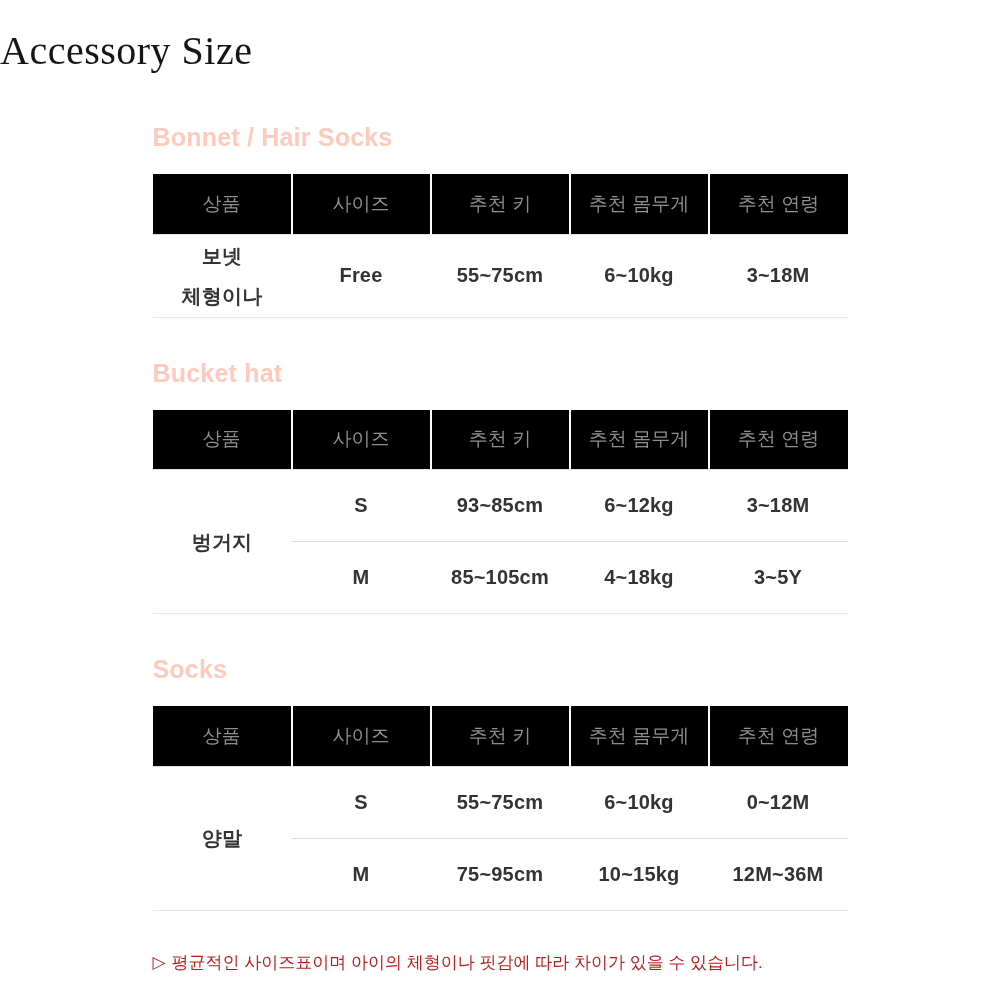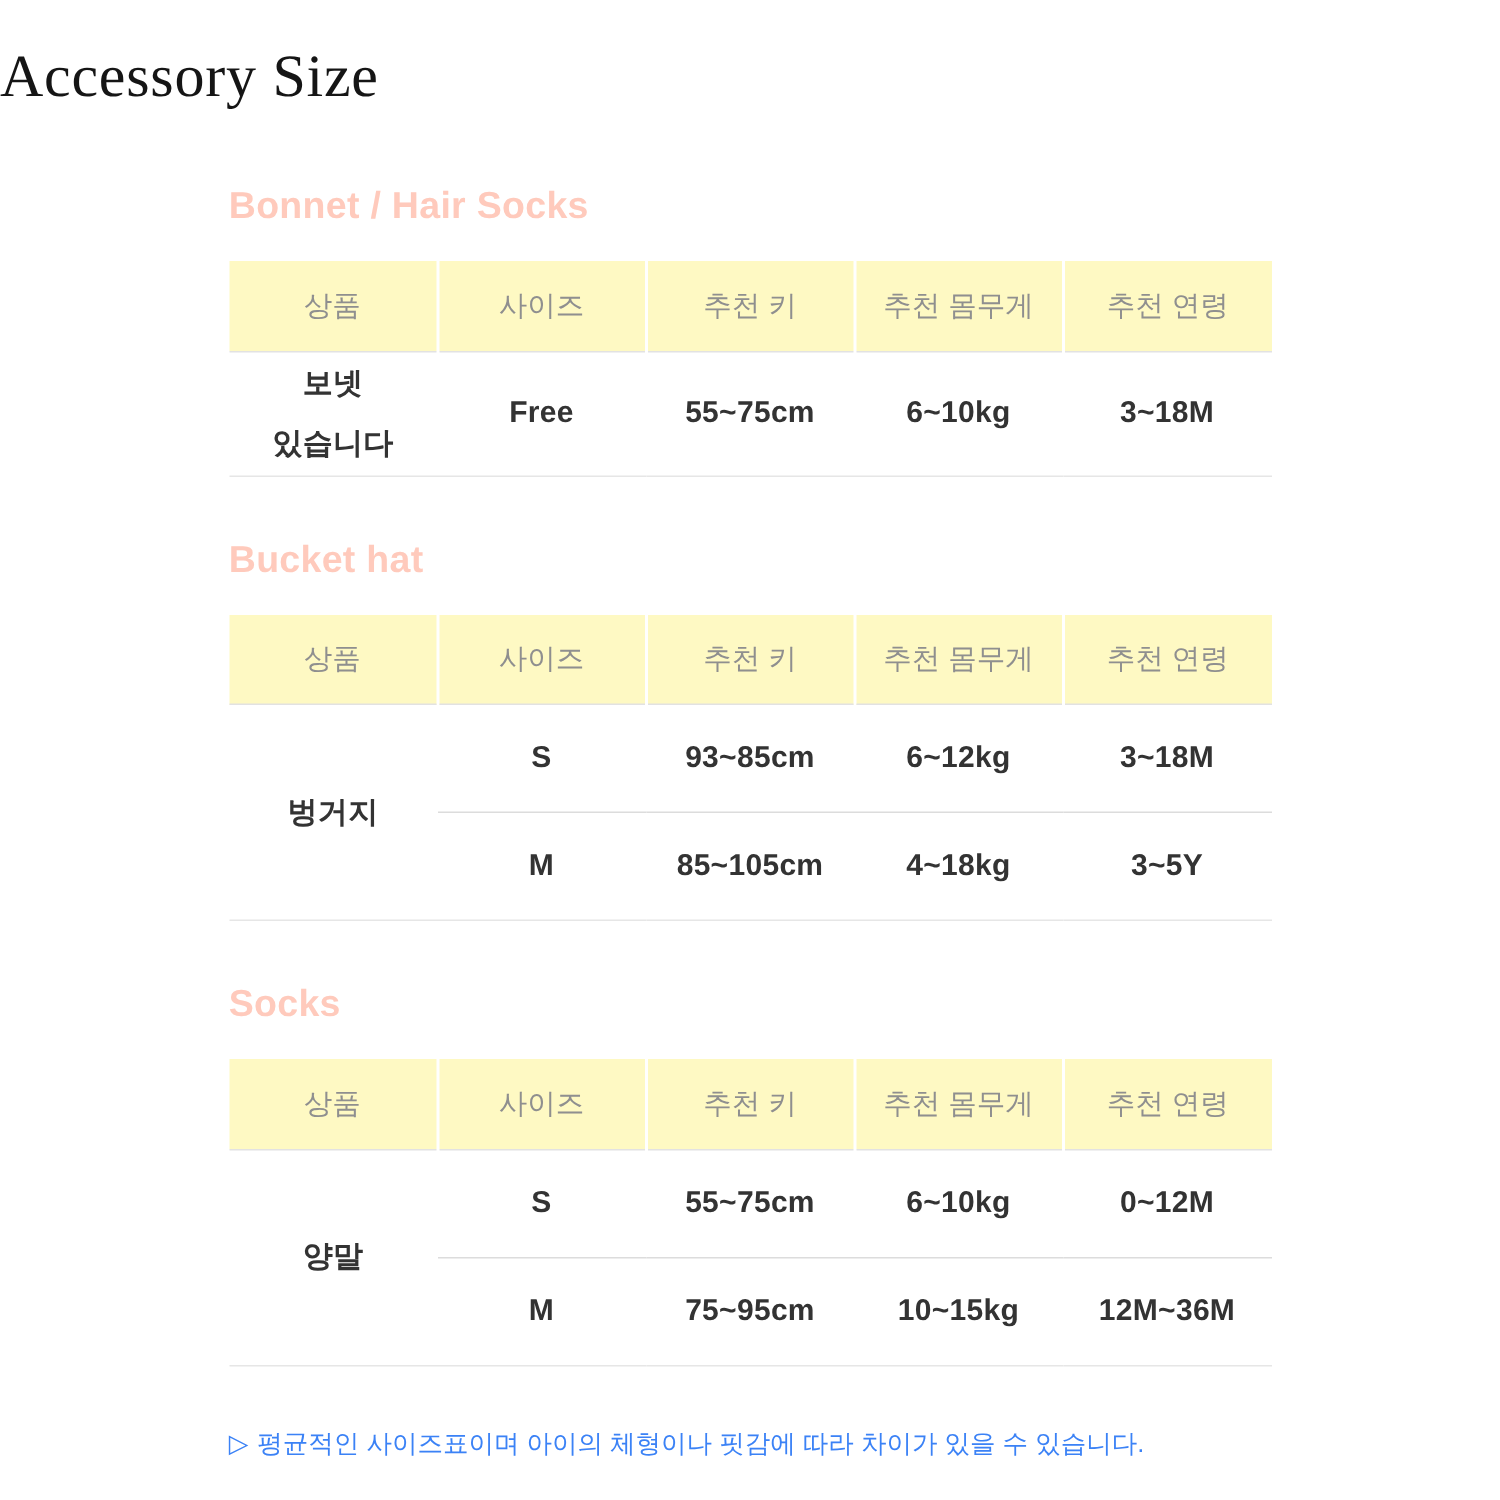--- a/index.html
+++ b/index.html
@@ -37,21 +37,21 @@
   table.size-table {
     width: 100%;
     table-layout: fixed;
     border-collapse: collapse;
     margin: 0 0 40px 0;
     border-bottom: 1px solid #e6e6e6;
   }
   table.size-table th {
     width: 20%;
     height: 60px;
-    background: #fef9c3;
+    background: #000000;
     color: #8f8f8f;
     font-size: 19px;
     font-weight: 400;
     text-align: center;
     vertical-align: middle;
     border-bottom: 1px solid #e2e2e2;
   }
   table.size-table th + th { border-left: 2px solid #ffffff; }
   table.size-table td {
     height: 72px;
@@ -61,21 +61,21 @@
     font-weight: 700;
     color: #333333;
     letter-spacing: 0.2px;
   }
   tbody.single td { height: 80px; }
   tbody tr + tr td { border-top: 1px solid #dcdcdc; }
   td.product div { line-height: 40px; }
   .footnote {
     width: 695px;
     margin: 33px auto 0;
-    color: #3b82f6;
+    color: #b91c1c;
     font-size: 17px;
     line-height: 24px;
   }
   .footnote .tri { margin-right: 6px; }
 </style>
 </head>
 <body>
 
 <h1 class="page-title">Accessory Size</h1>
 
@@ -90,21 +90,21 @@
               <th>사이즈</th>
               <th>추천 키</th>
               <th>추천 몸무게</th>
               <th>추천 연령</th>
             </tr>
       </thead>
       <tbody class="single">
             <tr>
               <td class="product" rowspan="1">
                 <div>보넷</div>
-                <div>있습니다</div>
+                <div>체형이나</div>
               </td>
               <td>Free</td>
               <td>55~75cm</td>
               <td>6~10kg</td>
               <td>3~18M</td>
             </tr>
           </tbody>
     </table>
   </section>
 

